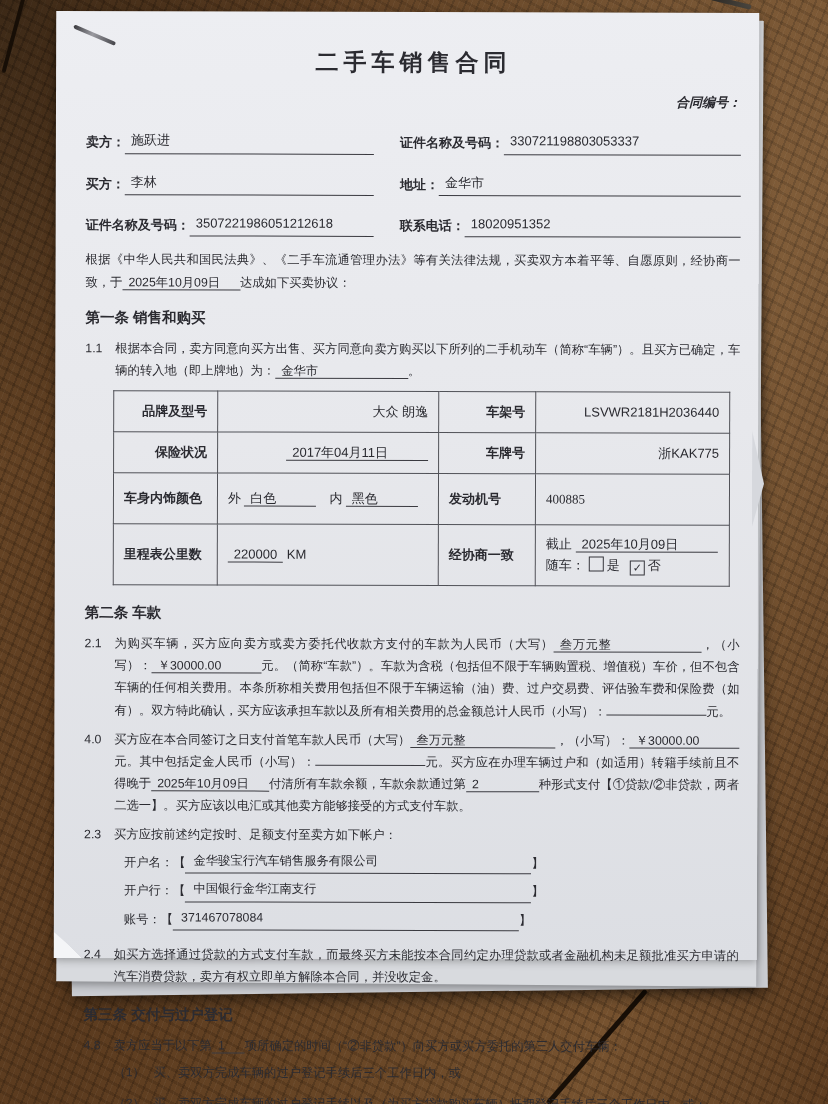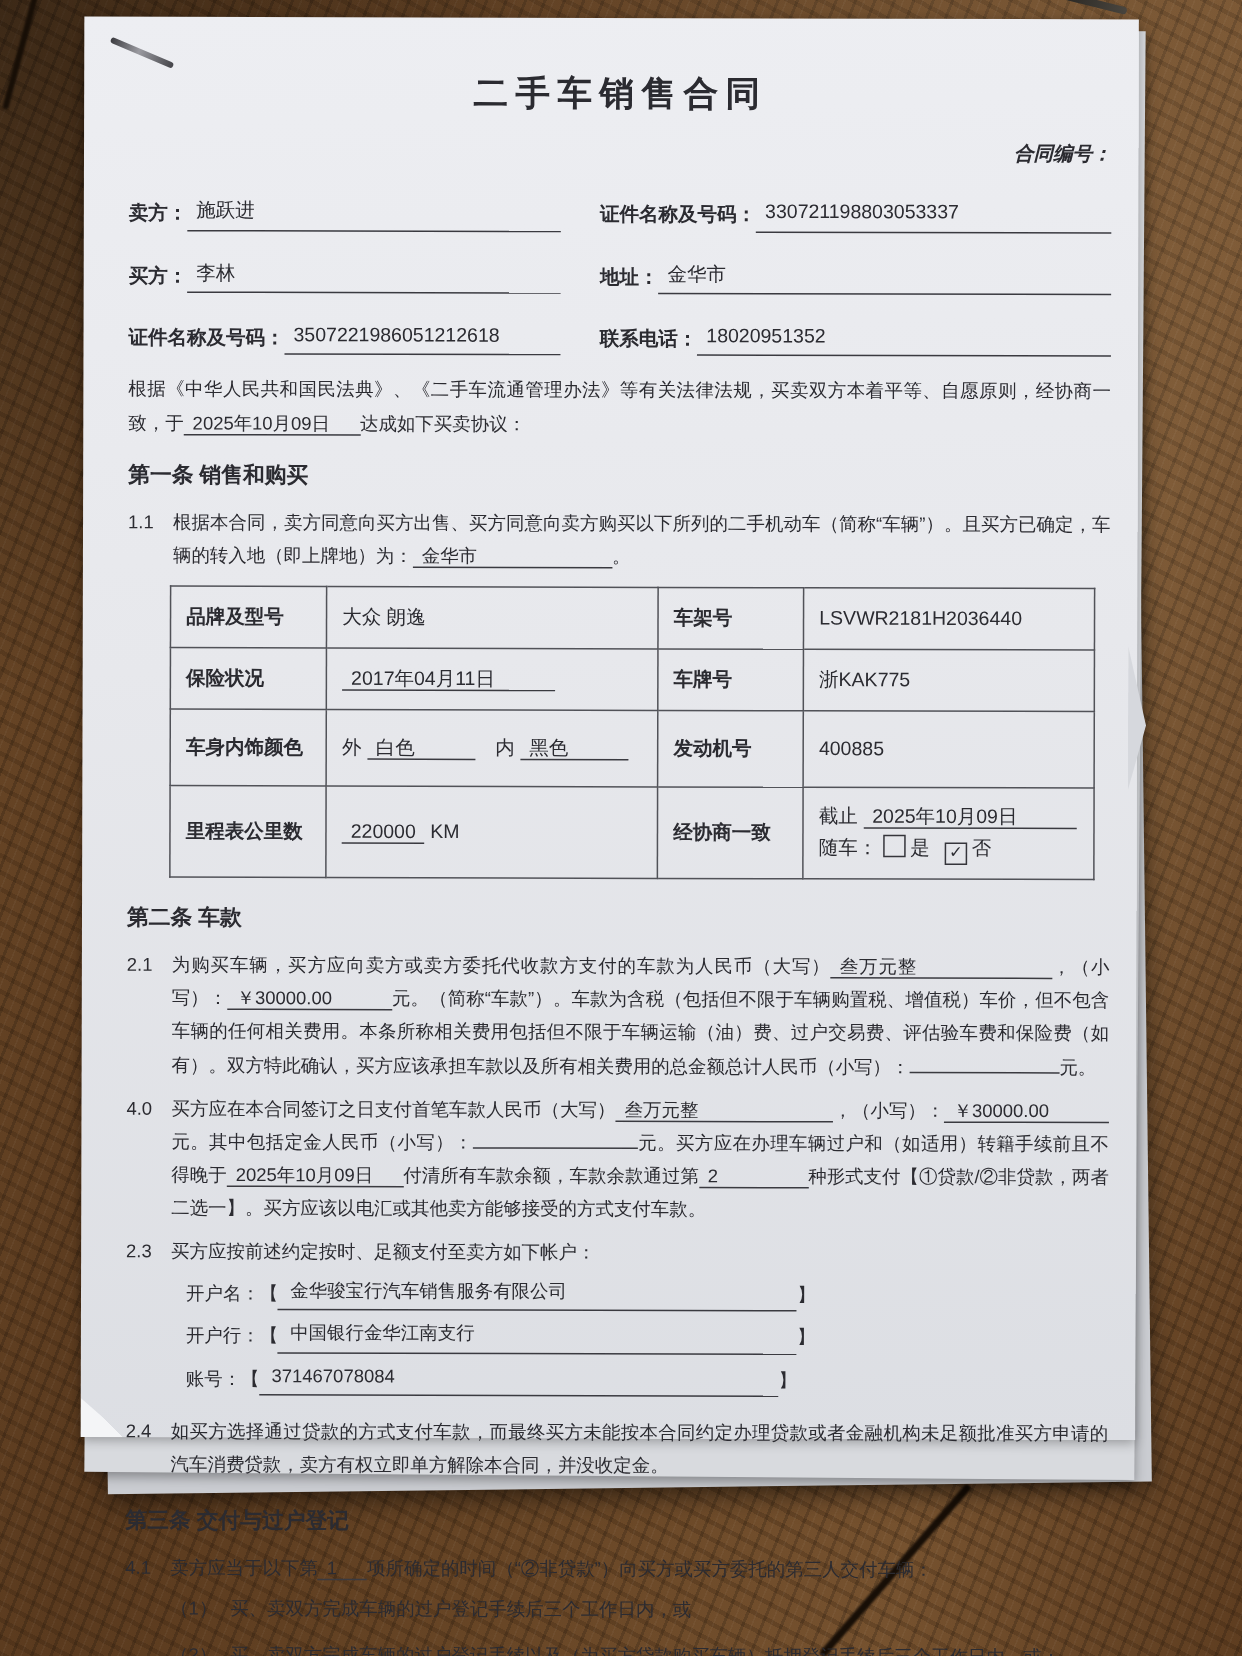--- a/index.html
+++ b/index.html
@@ -53,22 +53,22 @@
   .ctext{flex:1;text-align:justify;}
   .u{border-bottom:1px solid #3a3a40;padding:0 6px;}
   .pr20{padding-right:20px}.pr40{padding-right:40px}.pr60{padding-right:60px}.pr90{padding-right:90px}
   .blank{display:inline-block;border-bottom:1px solid #3a3a40;height:1em;vertical-align:baseline;}
   .w100{width:100px}.w110{width:110px}
   .vtable{border-collapse:collapse;margin:9px 0 2px 28px;width:617px;font-size:13px;table-layout:fixed;}
   .vtable td{border:1px solid #515258;padding:5px 10px;vertical-align:middle;line-height:1.6;}
   .vtable td.lbl{font-weight:bold;width:83px;}
   .vtable td.val1{width:200px;}
   .vtable td.lbl2{font-weight:bold;width:76px;}
-  .r12 td{height:30px;}
-  .r3 td{height:40px;}
+  .r12 td{height:30px;text-align:right;}
+  .r3 td{height:40px;font-family:Liberation Serif, serif;}
   .r4 td{height:50px;}
   .cb{display:inline-block;width:13px;height:13px;border:1.5px solid #35353b;vertical-align:-2px;
       margin:0 3px 0 10px;text-align:center;line-height:12px;font-size:11px;font-style:normal;}
   .cb i{font-style:normal;}
   .bank-row{display:flex;align-items:flex-end;margin:4px 0 0 40px;}
   .bank-label{white-space:nowrap;}
   .bank-value{width:330px;border-bottom:1px solid #3a3a40;padding:0 8px 1px;white-space:nowrap;}
   .subitem{display:flex;margin-top:5px;}
   .subnum{flex:0 0 40px;}
   .subtext{flex:1;display:flex;align-items:flex-end;}
@@ -229,21 +229,21 @@
       </div>
 
       <div class="clause" style="margin-top:13px;">
         <span class="cnum">2.4</span>
         <span class="ctext">如买方选择通过贷款的方式支付车款，而最终买方未能按本合同约定办理贷款或者金融机构未足额批准买方申请的汽车消费贷款，卖方有权立即单方解除本合同，并没收定金。</span>
       </div>
 
       <div class="sec-heading" style="margin-top:14px;">第三条 交付与过户登记</div>
 
       <div class="clause">
-        <span class="cnum">4.1</span>
+        <span class="cnum">4.8</span>
         <span class="ctext">
           <span>卖方应当于以下第</span><span class="u pr20">1</span><span>项所确定的时间（“②非贷款”）向买方或买方委托的第三人交付车辆：</span>
         </span>
       </div>
       <div class="subitem" style="margin-left:30px;">
         <span class="subnum">（1）</span>
         <span class="subtext">
             <span>买、卖双方完成车辆的过户登记手续后三个工作日内，或</span>
           </span>
       </div>

